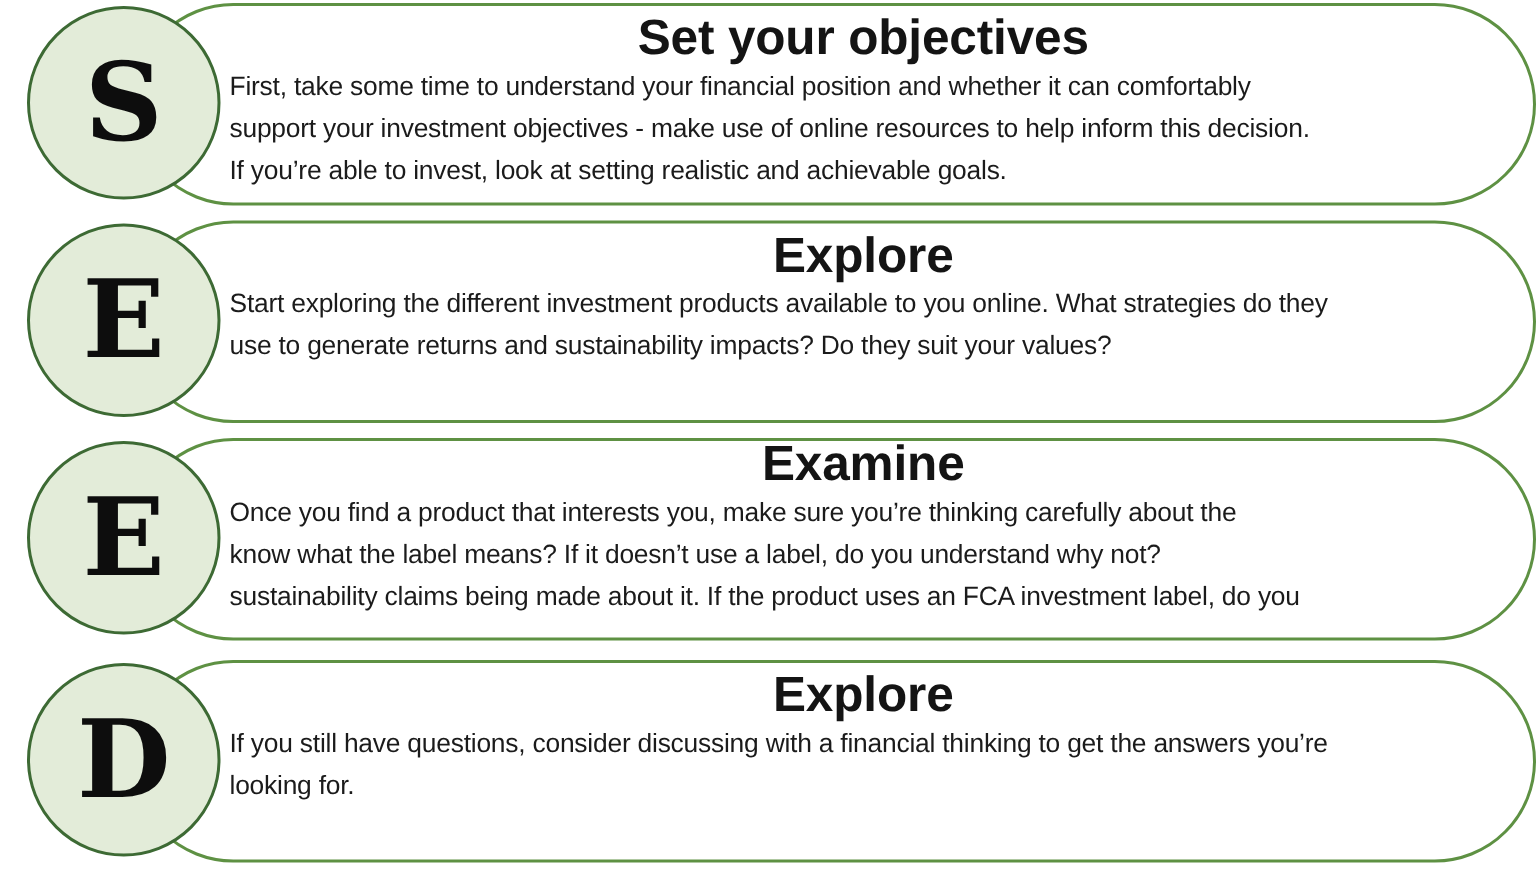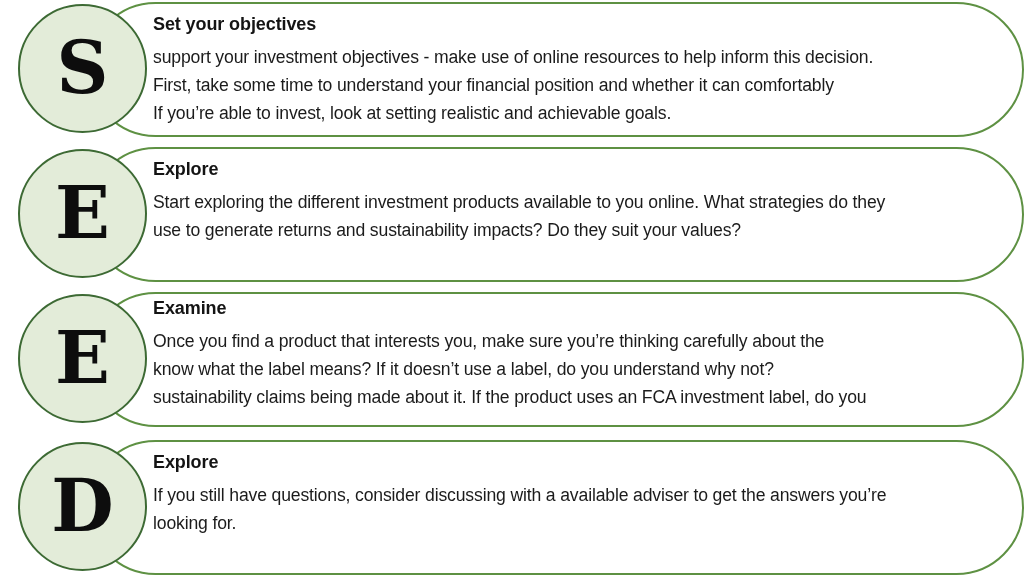--- a/index.html
+++ b/index.html
@@ -72,25 +72,26 @@
   .content {
     position: absolute;
     left: 153px;
     top: 4px;
     width: 845px;
     z-index: 5;
   }
   .step-title {
     font-family: "Liberation Sans", sans-serif;
     font-weight: bold;
-    font-size: 18px;
+    font-size: 33px;
     line-height: 33px;
     color: #141414;
     letter-spacing: -0.1px;
     white-space: nowrap;
+    text-align: center;
   }
   .step-body {
     font-family: "Liberation Sans", sans-serif;
     font-weight: normal;
     font-size: 17.6px;
     line-height: 28.2px;
     color: #1b1b1b;
     letter-spacing: -0.15px;
     margin-top: 2px;
   }
@@ -108,22 +109,22 @@
 <div id="infographic">
 
   <div class="step step-1">
     <div class="capsule"></div>
     <div class="badge">
       <span class="badge-letter">S</span>
     </div>
     <div class="content">
       <div class="step-title">Set your objectives</div>
       <div class="step-body">
+        <span class="ln">First, take some time to understand your financial position and whether it can comfortably</span>
         <span class="ln">support your investment objectives - make use of online resources to help inform this decision.</span>
-        <span class="ln">First, take some time to understand your financial position and whether it can comfortably</span>
         <span class="ln">If you’re able to invest, look at setting realistic and achievable goals.</span>
       </div>
     </div>
   </div>
 
   <div class="step step-2">
     <div class="capsule"></div>
     <div class="badge">
       <span class="badge-letter">E</span>
     </div>
@@ -152,19 +153,19 @@
   </div>
 
   <div class="step step-4">
     <div class="capsule"></div>
     <div class="badge">
       <span class="badge-letter">D</span>
     </div>
     <div class="content">
       <div class="step-title">Explore</div>
       <div class="step-body">
-        <span class="ln">If you still have questions, consider discussing with a available adviser to get the answers you’re</span>
+        <span class="ln">If you still have questions, consider discussing with a financial thinking to get the answers you’re</span>
         <span class="ln">looking for.</span>
       </div>
     </div>
   </div>
 
 </div>
 
 </body></html>

